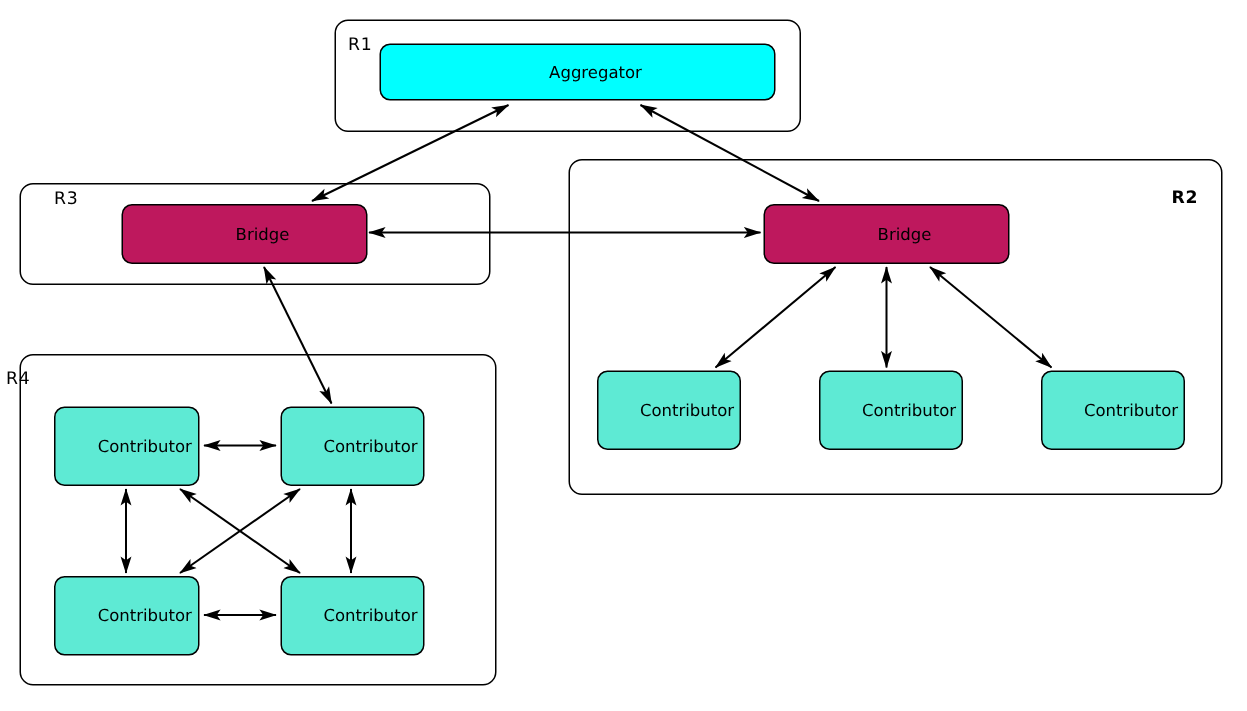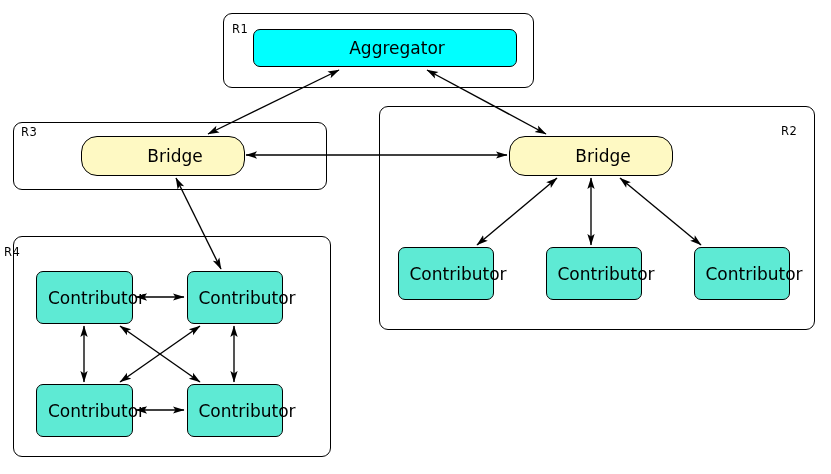--- a/index.html
+++ b/index.html
@@ -32,48 +32,48 @@
     white-space: nowrap;
   }
   .node {
     position: absolute;
     box-sizing: border-box;
     border: 1.3px solid #000000;
     border-radius: 7px;
     display: flex;
     align-items: center;
     justify-content: center;
-    font-size: 17px;
+    font-size: 11px;
     color: #000000;
     white-space: nowrap;
     padding-left: 24px;
   }
   .node.aggregator { background: #00ffff; }
-  .node.bridge     { background: #fef9c3; border-radius: 16px; }
+  .node.bridge     { background: #be185d; }
   .node.contributor{ background: #5eead4; }
   svg.edges {
     position: absolute;
     left: 0; top: 0;
     width: 831px;
     height: 474px;
     pointer-events: none;
   }
   svg.edges line { stroke: #000000; stroke-width: 1.35px; }
 </style>
 </head>
 <body>
 
 <div id="canvas">
   <div id="regions">
       <div class="region" style="left: 223px; top: 13px; width: 311px; height: 75px;"></div>
       <div class="region-label" style="left: 232px; top: 22px;">R1</div>
       <div class="region" style="left: 379px; top: 106px; width: 436px; height: 224px;"></div>
-      <div class="region-label" style="left: 781px; top: 124px;">R2</div>
+      <div class="region-label" style="left: 781px; top: 124px; font-weight: bold;">R2</div>
       <div class="region" style="left: 13px; top: 122px; width: 314px; height: 68px;"></div>
-      <div class="region-label" style="left: 21px; top: 125px;">R3</div>
+      <div class="region-label" style="left: 36px; top: 125px;">R3</div>
       <div class="region" style="left: 13px; top: 236px; width: 318px; height: 221px;"></div>
       <div class="region-label" style="left: 4px; top: 245px;">R4</div>
     </div>
   <svg class="edges" id="edge-layer" viewBox="0 0 831 474" xmlns="http://www.w3.org/2000/svg">
     <defs>
       <marker id="ahead" markerWidth="9" markerHeight="9" refX="8.2" refY="3.1" orient="auto" markerUnits="strokeWidth">
         <path d="M0,0.4 L8.6,3.1 L0,5.8 L1.9,3.1 z" fill="#000000"></path>
       </marker>
       <marker id="atail" markerWidth="9" markerHeight="9" refX="0.4" refY="3.1" orient="auto" markerUnits="strokeWidth">
         <path d="M8.6,0.4 L0,3.1 L8.6,5.8 L6.7,3.1 z" fill="#000000"></path>

